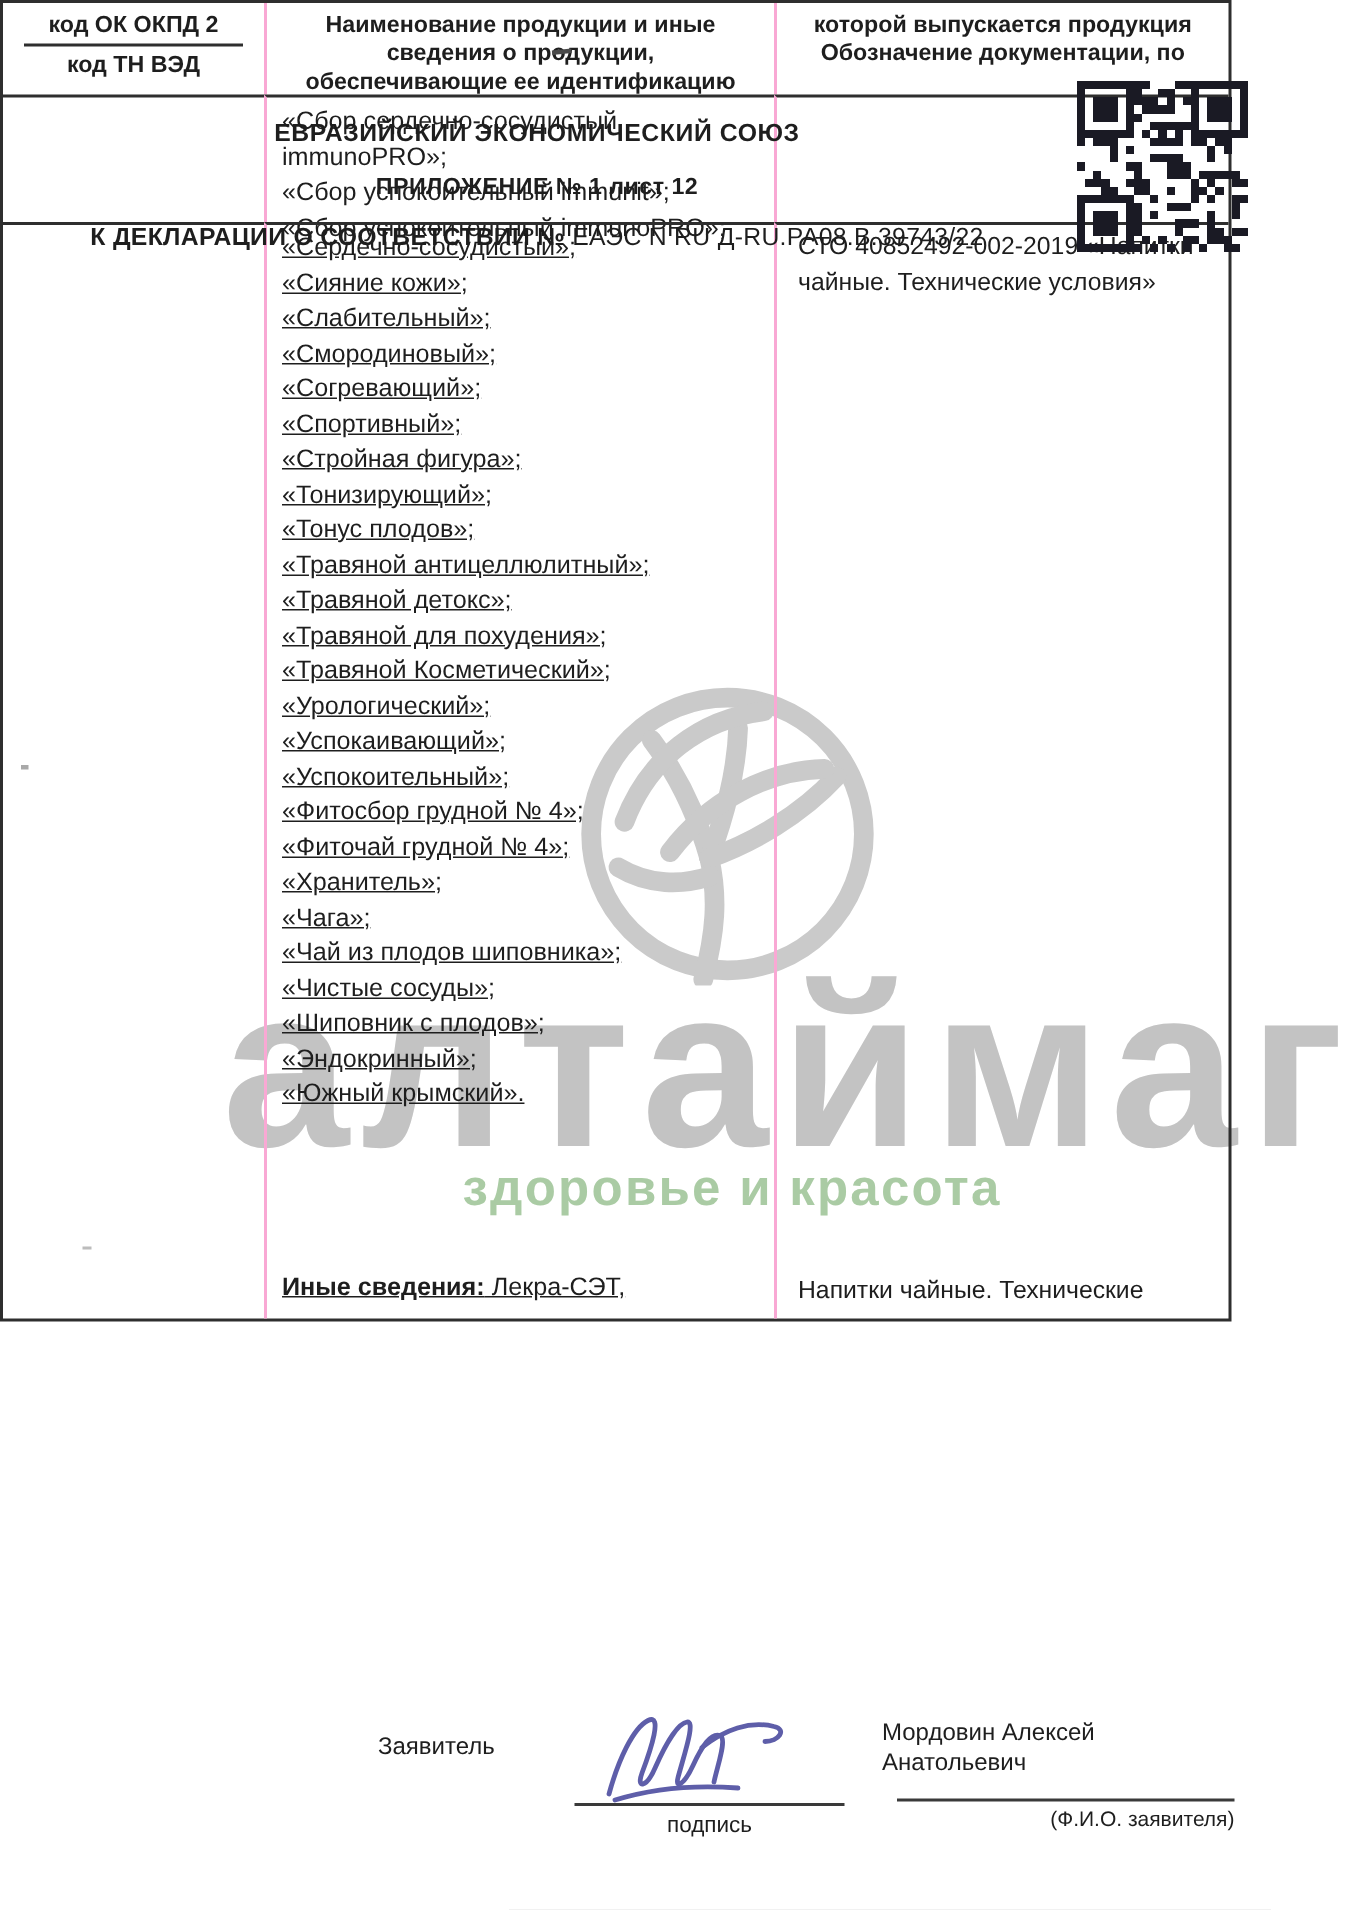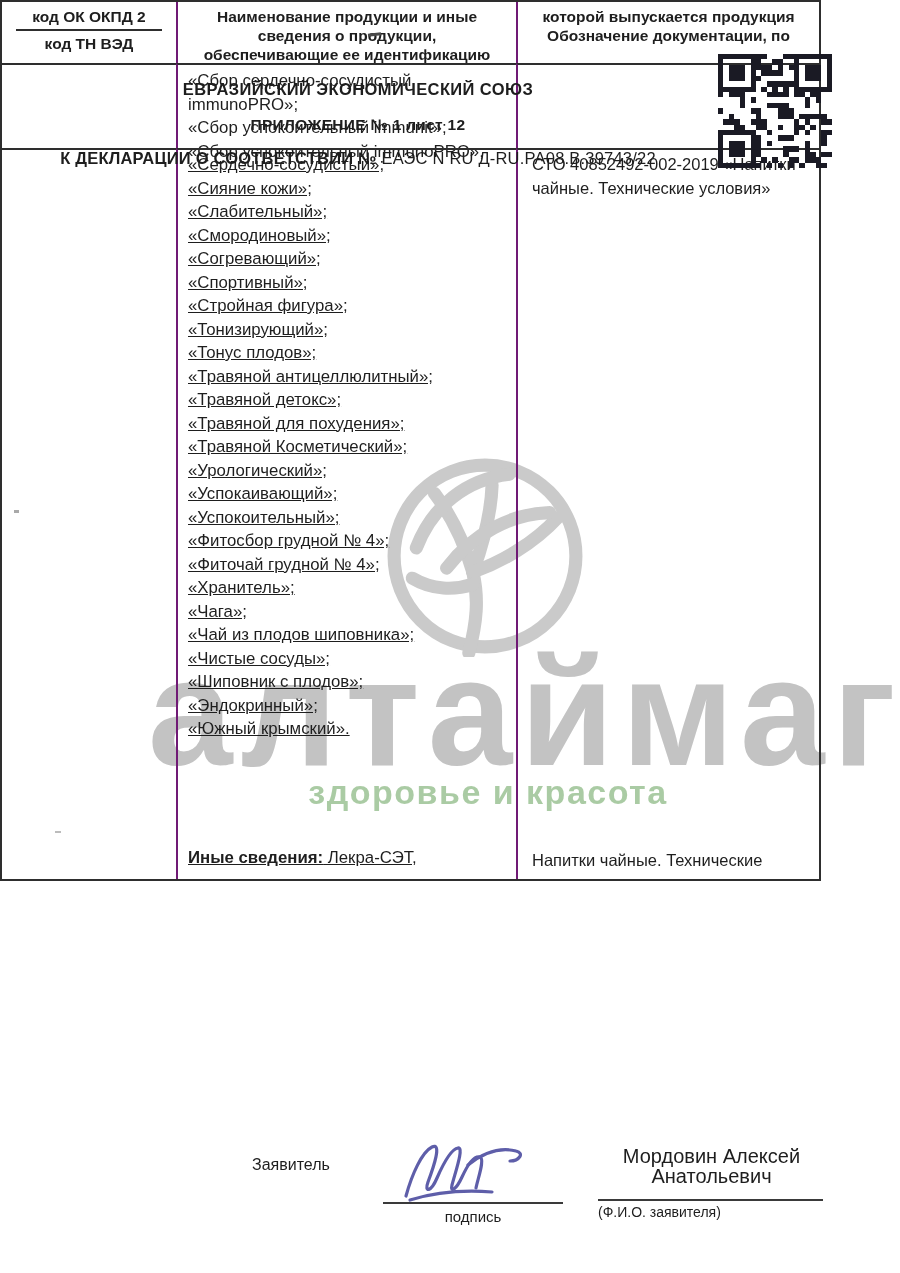--- a/index.html
+++ b/index.html
@@ -22,21 +22,21 @@
   #qr-box svg{display:block; width:114px; height:114px;}
   
   #tbl{
     left:43px; top:248px; width:817px; height:877px;
     display:grid;
     grid-template-columns:174px 340px 1fr;
     grid-template-rows:61px 85px 1fr;
     border:2px solid #2e2e2e;
     background:transparent;
   }
-  .cell{border-left:2px solid #701a75; border-top:2px solid #2e2e2e; min-width:0; min-height:0;}
+  .cell{border-left:2px solid #f9a8d4; border-top:2px solid #2e2e2e; min-width:0; min-height:0;}
   .cell.first-col{border-left:none;}
   .cell.first-row{border-top:none;}
   .th{font-weight:bold; font-size:15.5px; text-align:center; line-height:19px; padding-top:5px;}
   .th-col1 .divider{width:146px; height:2px; background:#2e2e2e; margin:3px auto 3px auto;}
   .th-col2{padding-left:10px; padding-right:10px;}
   .th-col3{padding-left:16px; padding-right:16px;}
   .body-text{font-size:16.8px; line-height:23.5px;}
   .cell-r1c2{padding:4px 6px 0 10px;}
   .cell-r2c2{padding:3px 6px 10px 10px; display:flex; flex-direction:column;text-decoration:underline;}
   .cell-r2c3{padding:3px 10px 8px 14px; display:flex; flex-direction:column;}
@@ -55,23 +55,23 @@
   #wm-tagline{
     left:456px; top:774px; transform:translateX(-50%);
     font-size:34px; line-height:1.1; font-weight:bold; letter-spacing:1.5px;
     color:var(--watermark-green,#96bf8e); opacity:.8; white-space:nowrap;
   }
   
   .sig-label{left:252px; top:1156px; font-size:16px;}
   #sig-stroke{left:396px; top:1134px; width:140px; height:74px; opacity:.9;}
   .sig-line{left:383px; top:1202px; width:180px; height:2px; background:#3a3a3a;}
   .sig-caption{left:383px; top:1208px; width:180px; text-align:center; font-size:15px;}
-  .fio-block{left:600px; top:1146px; width:223px; text-align:center; font-size:20px; line-height:20px;}
+  .fio-block{left:588px; top:1146px; width:223px; font-size:16px; line-height:20px;}
   .fio-line{left:598px; top:1199px; width:225px; height:2px; background:#3a3a3a;}
-  .fio-caption{left:598px; top:1204px; width:225px; text-align:left; font-size:14px;}
+  .fio-caption{left:598px; top:1204px; width:225px; text-align:right; font-size:14px;}
   
   .speck1{left:368px; top:33px; width:13px; height:3px; background:#4a4a4a; transform:rotate(-6deg);}
   .speck2{left:14px; top:510px; width:5px; height:3px; background:#a9a9a9;}
   .speck3{left:55px; top:831px; width:6px; height:2px; background:#bcbcbc;}
 </style>
 </head>
 <body>
 
 <div id="page">
 

